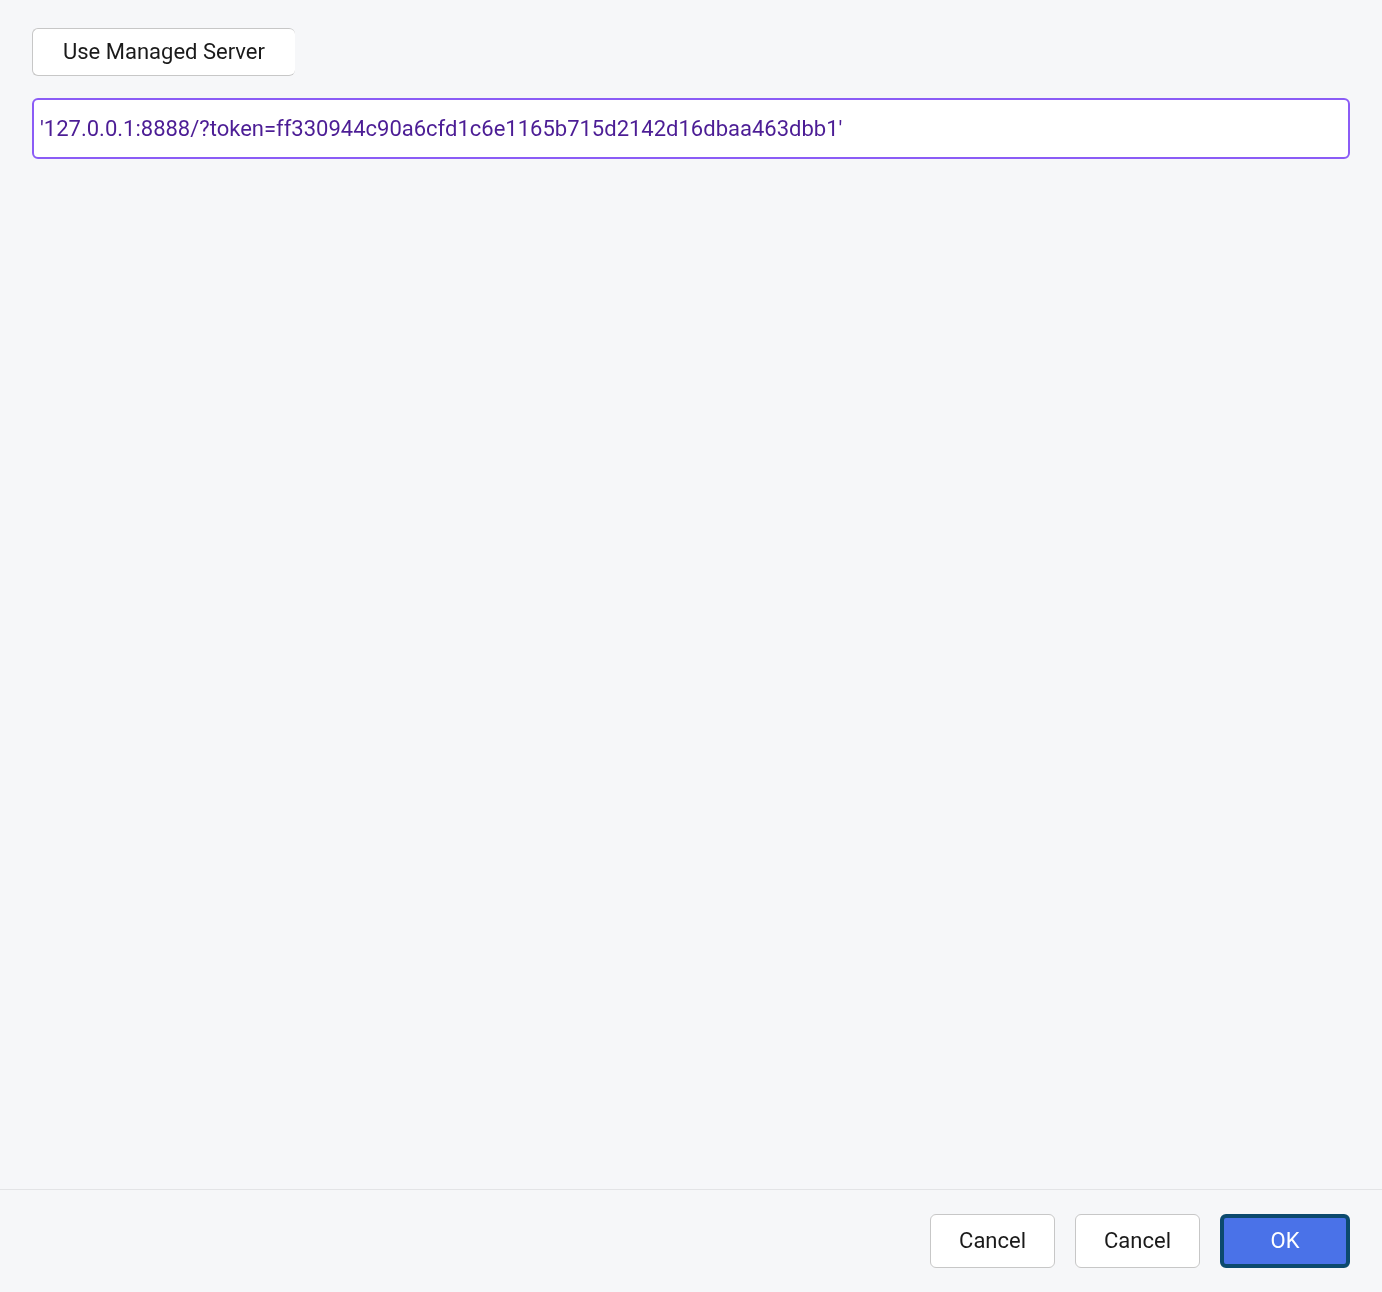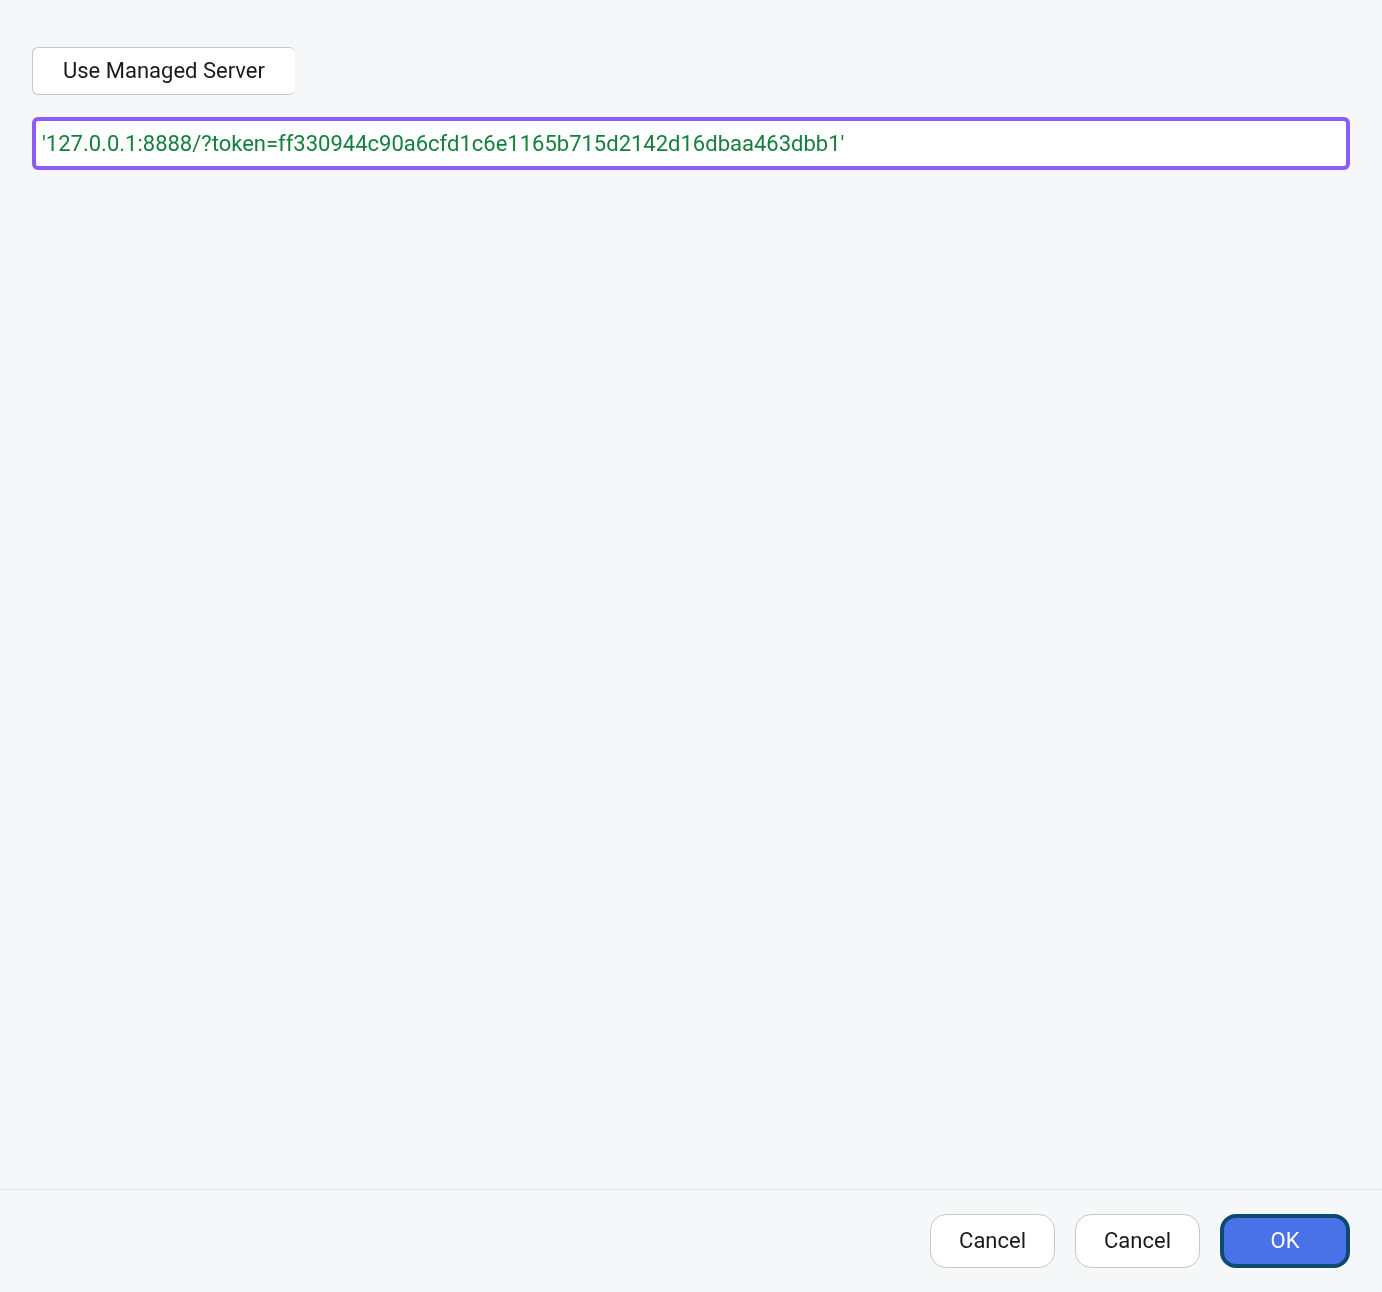--- a/index.html
+++ b/index.html
@@ -16,21 +16,20 @@
       position: relative;
     }
     
     .content-area {
       padding: 28px 32px;
     }
     
     .segmented-control {
       display: inline-flex;
       margin-bottom: 22px;
-      margin-top: 19px;
     }
     
     .segment {
       padding: 10px 30px;
       font-size: 22px;
       color: #1a1a1a;
       background-color: #ffffff;
       border: 1px solid #c7c7c7;
       cursor: pointer;
       user-select: none;
@@ -46,46 +45,46 @@
     
     .segment:last-child {
       border-top-right-radius: 6px;
       border-bottom-right-radius: 6px;
       background-color: #ffffff;
     }
     
     .url-input {
       width: 100%;
       font-size: 22px;
-      padding: 10px 6px;
-      border: 4px solid #8b5cf6;
+      padding: 16px 6px;
+      border: 2px solid #8b5cf6;
       border-radius: 6px;
       background-color: #ffffff;
-      color: #15803d;
+      color: #4c1d95;
       font-family: inherit;
       outline: none;
     }
     
     .footer {
       position: absolute;
       bottom: 0;
       left: 0;
       right: 0;
       border-top: 1px solid #e3e4e6;
       padding: 24px 32px;
       display: flex;
       justify-content: flex-end;
       gap: 20px;
       background-color: #f6f7f9;
     }
     
     .btn {
       font-size: 22px;
       padding: 10px 28px;
-      border-radius: 16px;
+      border-radius: 6px;
       cursor: pointer;
       border: 1px solid #c7c7c7;
       background-color: #ffffff;
       color: #1a1a1a;
       font-family: inherit;
       line-height: 1.2;
       min-width: 110px;
     }
     
     .btn-primary {

